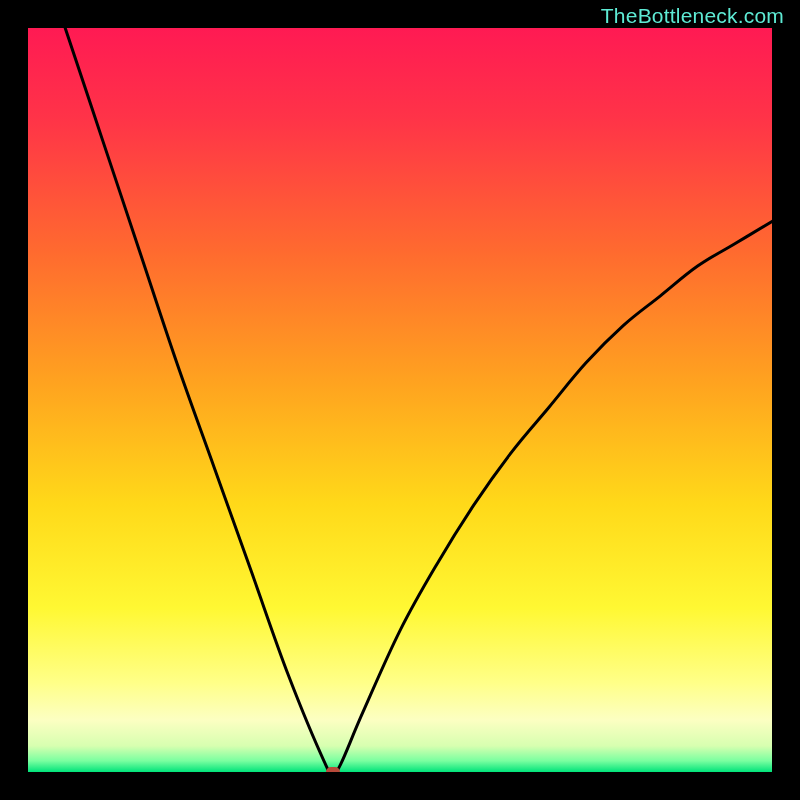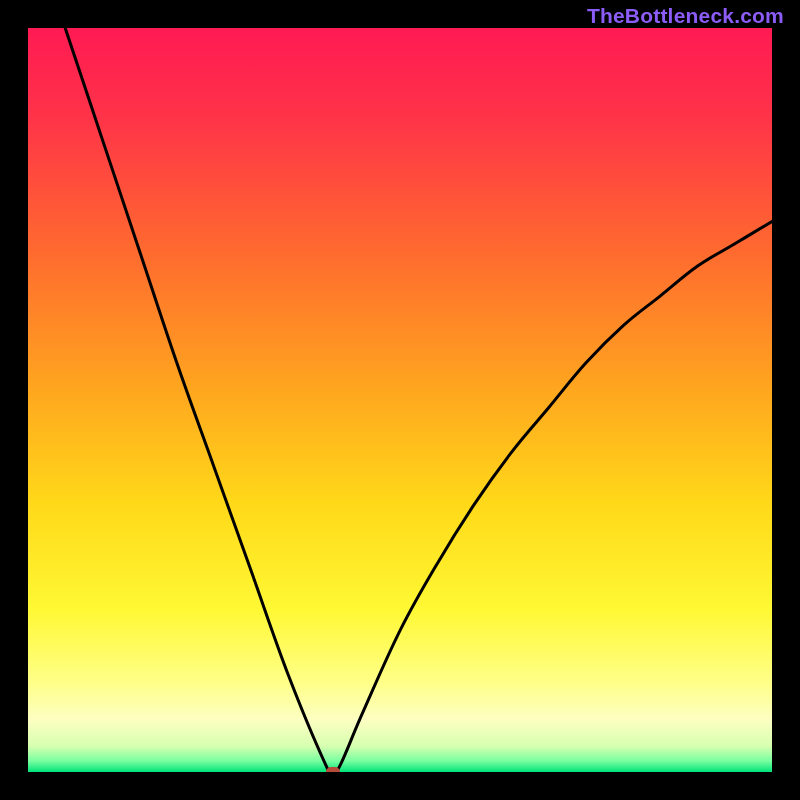--- a/index.html
+++ b/index.html
@@ -39,22 +39,22 @@
     width: 14px;
     height: 10px;
     border-radius: 5px;
     transform: translate(-50%, -50%);
   }
   .watermark {
     position: absolute;
     top: 4px;
     right: 16px;
     font-size: 21px;
-    font-weight: 700;
-    color: #8b5cf6;
+    font-weight: 400;
+    color: #5eead4;
     letter-spacing: 0.2px;
   }
 </style>
 </head>
 <body>
 
 <div class="frame">
   <div class="plot-area">
     <svg class="gradient" preserveAspectRatio="none" viewBox="0 0 100 100">
       <defs>

